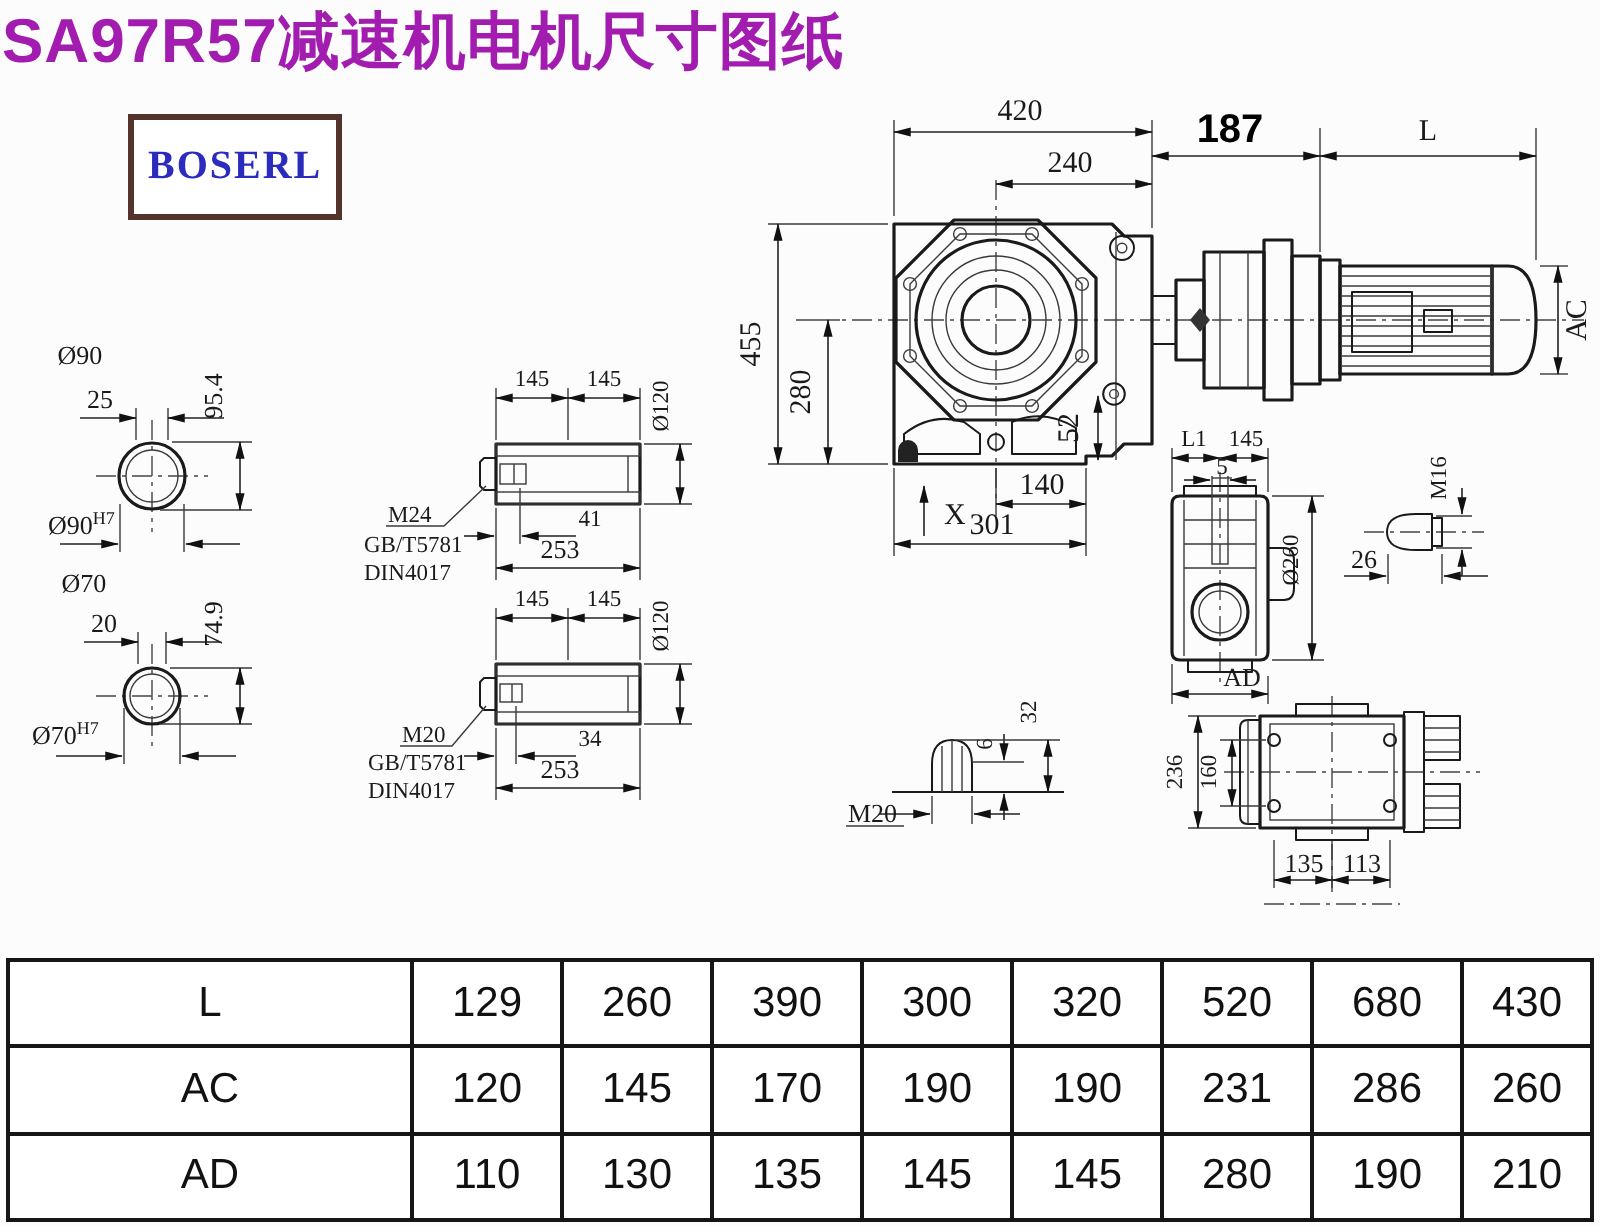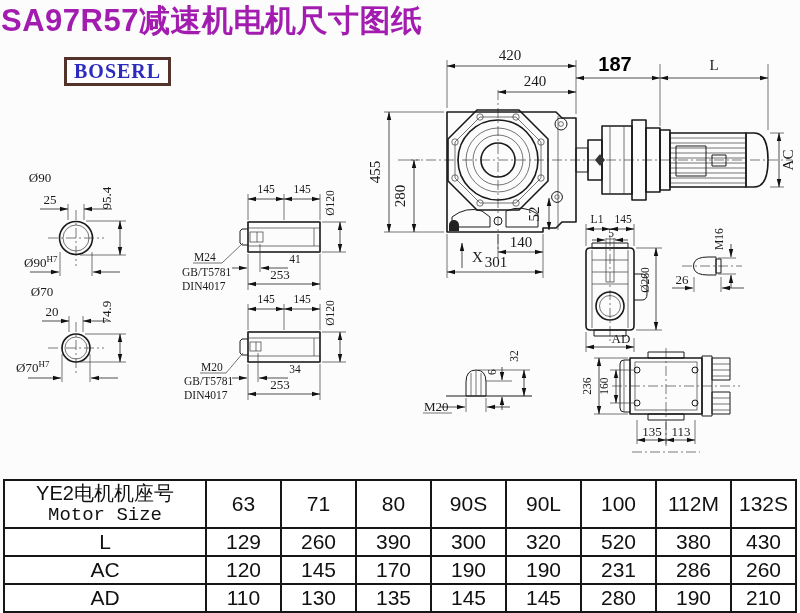--- a/index.html
+++ b/index.html
@@ -7,21 +7,21 @@
     width:800px;height:613px;position:relative;overflow:hidden;
     background:#fcfcfc;font-family:"Liberation Sans",sans-serif;color:#111;
   }
   .page-title{
     position:absolute;top:0px;left:1px;margin:0;
     font-size:31px;font-weight:bold;letter-spacing:0.5px;color:#a21caf;
     font-family:"Liberation Sans",sans-serif;white-space:nowrap;
   }
   .logo-box{
     position:absolute;top:57px;left:64px;
-    border:3px solid #53332c;background:#ffffff;padding:0 7px;
+    border:3px solid #53332c;background:#ffffff;padding:12px 7px;
   }
   .logo-text{
     font-family:"Liberation Serif",serif;font-weight:bold;
     font-size:20px;color:#2b2bbd;letter-spacing:1px;
   }
   svg.drawing{position:absolute;top:0;left:0;}
   .o2{fill:none;stroke:#1a1a1a;stroke-width:1.6;stroke-linejoin:round;}
   .o1{fill:none;stroke:#1a1a1a;stroke-width:1;stroke-linejoin:round;}
   .th{fill:none;stroke:#3a3a3a;stroke-width:.7;}
   .cl{fill:none;stroke:#444;stroke-width:.7;stroke-dasharray:10 3 2 3;}
@@ -379,43 +379,29 @@
       <col style="width:75px">
       <col style="width:75px">
       <col style="width:75px">
     <col style="width:75px">
       <col style="width:75px">
       <col style="width:75px">
       <col style="width:75px">
       <col>
   </colgroup>
   <tbody>
-    <tr style="height:48px">
-      <th>
-        <div class="hdr-cn">YE2电机机座号</div>
-        <div class="hdr-en">Motor Size</div>
-      </th>
-      <th class="num">63</th>
-      <th class="num">71</th>
-      <th class="num">80</th>
-      <th class="num">90S</th>
-      <th class="num">90L</th>
-      <th class="num">100</th>
-      <th class="num">112M</th>
-      <th class="num">132S</th>
-    </tr>
     <tr style="height:28px">
       <td class="num">L</td>
       <td class="num">129</td>
       <td class="num">260</td>
       <td class="num">390</td>
       <td class="num">300</td>
       <td class="num">320</td>
       <td class="num">520</td>
-      <td class="num">380</td>
+      <td class="num">680</td>
       <td class="num">430</td>
     </tr>
     <tr style="height:28px">
       <td class="num">AC</td>
       <td class="num">120</td>
       <td class="num">145</td>
       <td class="num">170</td>
       <td class="num">190</td>
       <td class="num">190</td>
       <td class="num">231</td>

